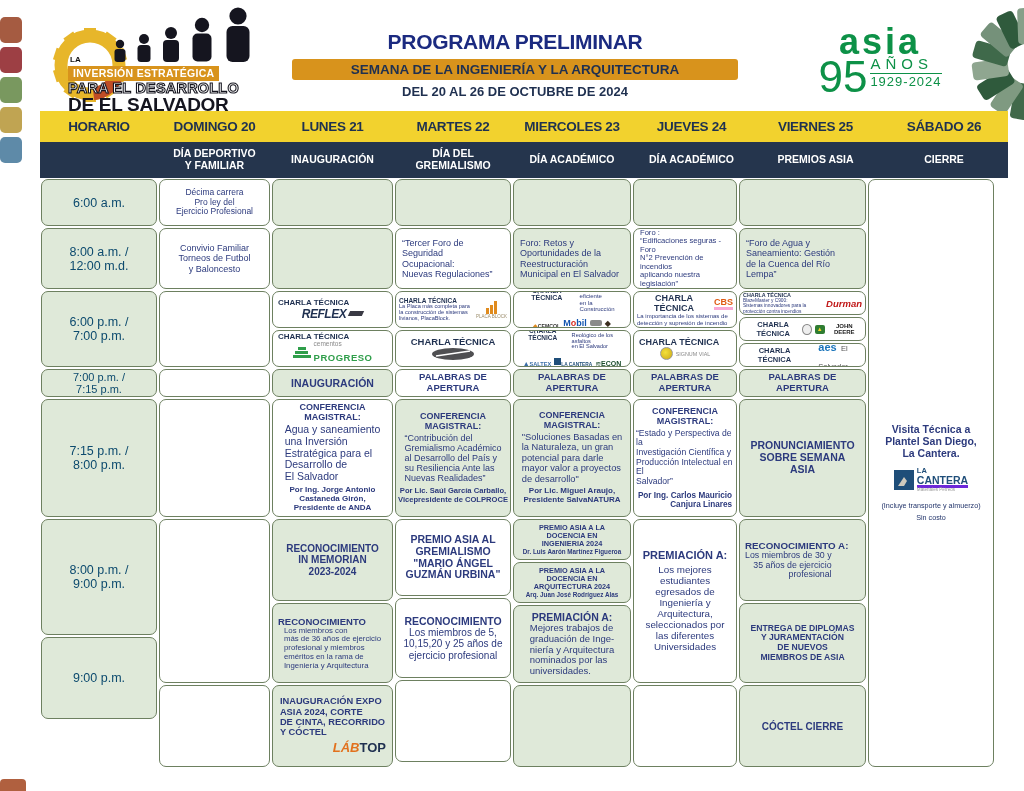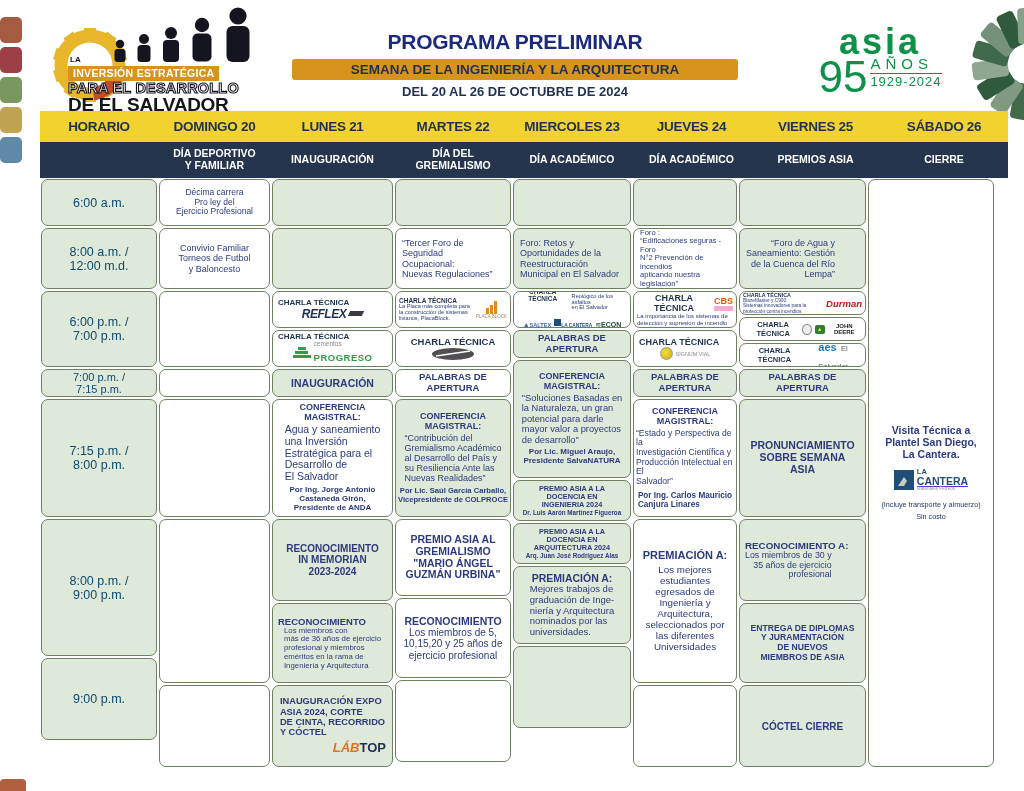--- a/index.html
+++ b/index.html
@@ -169,21 +169,21 @@
 7:00 p.m.</span>
           </div>
         <div class="c g" style="height:28px">
             <span class="time pl" style="font-size:11px">7:00 p.m. /
 7:15 p.m.</span>
           </div>
         <div class="c g" style="height:118px">
             <span class="time pl">7:15 p.m. /
 8:00 p.m.</span>
           </div>
-        <div class="c g" style="height:137px">
+        <div class="c g" style="height:116px">
             <span class="time pl">8:00 p.m. /
 9:00 p.m.</span>
           </div>
         <div class="c g" style="height:82px">
             <span class="time">9:00 p.m.</span>
           </div>
       </div>
 
       <div class="colm" style="width:113px">
         <div class="c" style="height:47px">
@@ -330,20 +330,33 @@
       <div class="colm" style="width:120px">
         <div class="c g" style="height:47px"></div>
         <div class="c g left" style="height:61px">
             <span class="pl small9" style="text-align:left">Foro: Retos y
 Oportunidades de la
 Reestructuración
 Municipal en El Salvador</span>
           </div>
         <div class="c" style="height:37px;padding:2px 3px">
           <span style="display:flex;gap:3px;align-items:flex-start">
+            <b style="font-size:7px;color:#1f3050">CHARLA TÉCNICA</b>
+            <span class="pl cap" style="font-size:6px;text-align:left">Movilidad eficiente
+en la Construcción</span>
+          </span>
+          <span class="logo-row" style="margin-top:2px">
+            <span><span style="color:#e08b1e;font-size:6px">◆</span><b style="font-size:5.2px;color:#333">CEMCOL</b></span>
+            <b style="font-size:9px;color:#1255b0"><span>M</span><span style="color:#d93025">o</span><span>bil</span></b>
+            <span style="display:inline-block;width:12px;height:6px;background:#8a8a8a;border-radius:2px"></span>
+            <span style="color:#3a2d1e;font-size:8px">◆</span>
+          </span>
+        </div>
+        <div class="c" style="height:37px;padding:2px 3px">
+          <span style="display:flex;gap:3px;align-items:flex-start">
             <b style="font-size:6.5px;color:#1f3050">CHARLA TÉCNICA</b>
             <span class="pl cap" style="font-size:5.6px;text-align:left">Evolución del análisis
 Reológico de los asfaltos
 en El Salvador</span>
           </span>
           <span class="logo-row" style="margin-top:2px">
             <span><span style="color:#3a6ea8;font-size:7px">▲</span><b style="font-size:5.6px;color:#3a6ea8">SALTEX</b></span>
             <span><span style="display:inline-block;width:7px;height:7px;background:#1f4e79;vertical-align:middle"></span><b style="font-size:4.8px;color:#1f4e79">LA CANTERA</b></span>
             <span><span style="color:#1c4d2e;font-size:7px">≋</span><b style="font-size:7px;color:#1c4d2e">ECON</b></span>
           </span>
@@ -390,21 +403,21 @@
         <div class="c g" style="height:47px"></div>
         <div class="c left" style="height:61px">
             <span class="pl" style="font-size:7.6px;text-align:left">Foro :
 “Edificaciones seguras - Foro
 N°2 Prevención de incendios
 aplicando nuestra legislación”</span>
           </div>
         <div class="c" style="height:37px;padding:2px 3px;align-items:flex-start">
           <span class="logo-row">
             <b style="font-size:9px;color:#1f3050">CHARLA TÉCNICA</b>
-            <b style="font-size:9px;color:#e05a12;border-bottom:5px solid #f9a8d4">CBS</b>
+            <b style="font-size:9px;color:#e05a12;border-bottom:3px solid #f9a8d4">CBS</b>
           </span>
           <span class="pl cap" style="font-size:6px;text-align:left">La importancia de los sistemas de
 detección y supresión de incendio</span>
         </div>
         <div class="c" style="height:37px">
           <b style="font-size:9px;color:#1f3050;align-self:flex-start;padding-left:3px">CHARLA TÉCNICA</b>
           <span class="logo-row">
             <span style="display:inline-block;width:11px;height:11px;border-radius:50%;background:radial-gradient(circle at 40% 40%,#f3e03a,#caa818);border:1px solid #999"></span>
             <span style="font-size:5.4px;color:#8a8a8a">SIGNUM VIAL</span>
           </span>
@@ -413,41 +426,41 @@
             <span class="pl" style="font-size:9.5px;font-weight:600">PALABRAS DE
 APERTURA</span>
           </div>
         <div class="c" style="height:118px">
           <span class="confh pl">CONFERENCIA
 MAGISTRAL:</span>
           <span class="pl" style="font-size:8.6px;text-align:left;margin-top:2px">“Estado y Perspectiva de la
 Investigación Científica y
 Producción Intelectual en El
 Salvador”</span>
-          <span class="pl" style="font-size:8.2px;font-weight:600;margin-top:4px;text-align:left">Por Ing. Carlos Mauricio
+          <span class="pl" style="font-size:8.2px;font-weight:600;margin-top:4px;text-align:right">Por Ing. Carlos Mauricio
 Canjura Linares</span>
         </div>
         <div class="c" style="height:164px">
           <b style="font-size:11px">PREMIACIÓN A:</b>
           <span class="pl" style="font-size:9.8px;margin-top:4px">Los mejores
 estudiantes
 egresados de
 Ingeniería y
 Arquitectura,
 seleccionados por
 las diferentes
 Universidades</span>
         </div>
         <div class="c" style="height:82px"></div>
       </div>
 
       <div class="colm" style="width:129px">
         <div class="c g" style="height:47px"></div>
         <div class="c g left" style="height:61px">
-            <span class="pl small9" style="text-align:right">“Foro de Agua y
+            <span class="pl small9" style="text-align:left">“Foro de Agua y
 Saneamiento: Gestión
 de la Cuenca del Río
 Lempa”</span>
           </div>
         <div class="c" style="height:24px;flex-direction:row;justify-content:space-between;padding:3px 3px">
           <span style="text-align:left">
             <b style="font-size:5.4px;color:#1f3050;display:block">CHARLA TÉCNICA</b>
             <span class="pl cap" style="font-size:4.8px;display:block">BlazeMaster y C900:
 Sistemas innovadores  para la
 protección contra incendios</span>
@@ -499,21 +512,21 @@
           <span class="pl" style="font-size:10.5px;font-weight:600">Visita Técnica a
 Plantel San Diego,
 La Cantera.</span>
           <span class="logo-row" style="margin:8px 0">
             <svg width="20" height="20">
                 <rect width="20" height="20" fill="#1f4e79"></rect>
                 <path d="M4 16 L10 7 L13 11 L10 16 Z" fill="#cfc9bd"></path>
               </svg>
             <span style="text-align:left;line-height:1">
               <b style="display:block;font-size:7.5px;color:#1f4e79">LA</b>
-              <b style="display:block;font-size:10.5px;color:#1f4e79;border-bottom:1px solid #6d28d9">CANTERA</b>
+              <b style="display:block;font-size:10.5px;color:#1f4e79;border-bottom:3px solid #6d28d9">CANTERA</b>
               <span style="display:block;font-size:4.6px;color:#999">Materiales Pétreos</span>
             </span>
           </span>
           <span style="font-size:7.2px;color:#23356b">(Incluye transporte y almuerzo)</span>
           <span style="font-size:7.2px;color:#23356b;margin-top:3px">Sin costo</span>
         </div>
       </div>
     </div>
   </div>
 </div>

